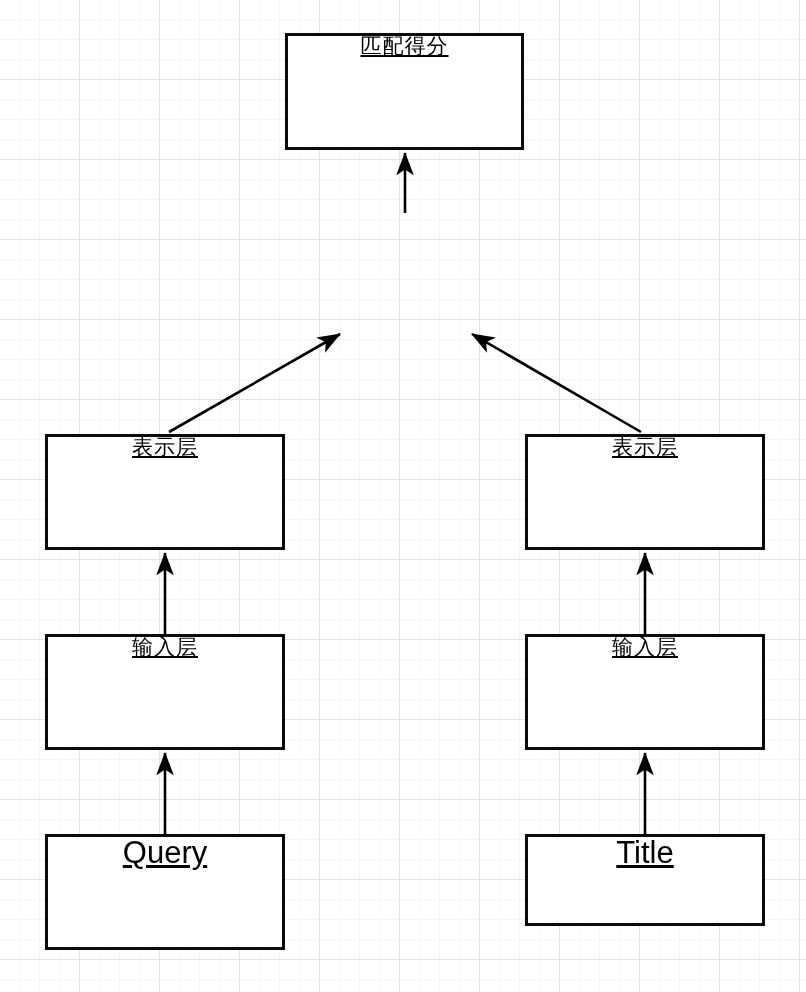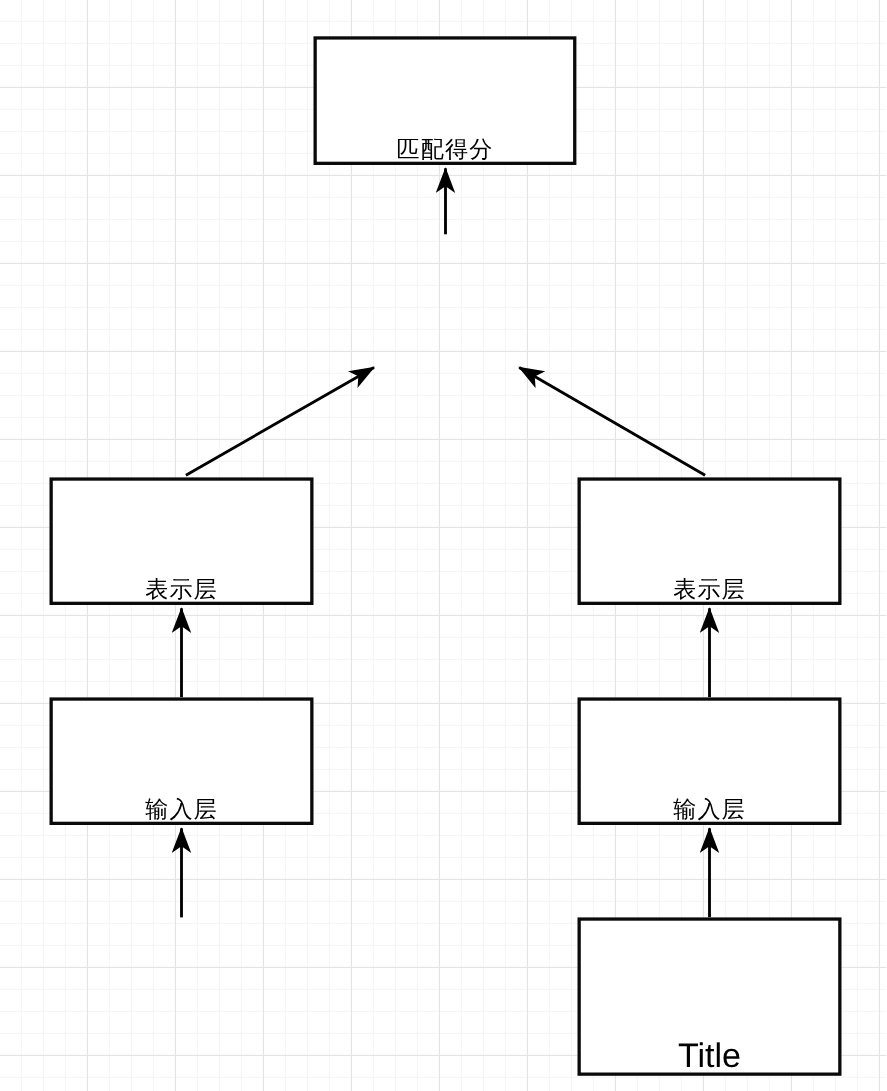--- a/index.html
+++ b/index.html
@@ -33,23 +33,24 @@
     width: 806px;
     height: 992px;
     pointer-events: none;
   }
   .node {
     position: absolute;
     box-sizing: border-box;
     background: #ffffff;
     border: 3px solid #0a0a0a;
     display: flex;
-    align-items: flex-end;
+    align-items: flex-start;
     justify-content: center;
     color: #000000;
+    text-decoration: underline;
   }
   .node .label {
     line-height: 1;
     white-space: nowrap;
   }
   .label-cjk {
     font-size: 21px;
     letter-spacing: 1px;
     font-family: "DejaVu Sans", "Liberation Sans", sans-serif;
   }
@@ -61,21 +62,21 @@
   
   #node-match-score { left: 285px; top: 33px;  width: 239px; height: 117px; }
   #node-match-layer  { left: 285px; top: 213px; width: 239px; height: 117px; }
 
   #node-repr-left   { left: 45px;  top: 434px; width: 240px; height: 116px; }
   #node-input-left  { left: 45px;  top: 634px; width: 240px; height: 116px; }
   #node-query       { left: 45px;  top: 834px; width: 240px; height: 116px; }
 
   #node-repr-right  { left: 525px; top: 434px; width: 240px; height: 116px; }
   #node-input-right { left: 525px; top: 634px; width: 240px; height: 116px; }
-  #node-title       { left: 525px; top: 834px; width: 240px; height: 144px; }
+  #node-title       { left: 525px; top: 834px; width: 240px; height: 92px; }
 </style>
 </head>
 <body>
 
 <div id="canvas">
 
   <svg id="edges" viewBox="0 0 806 992" width="806" height="992" xmlns="http://www.w3.org/2000/svg">
     <defs>
       <marker id="arrowhead" markerWidth="10" markerHeight="10" refX="8.6" refY="3.4" orient="auto" markerUnits="strokeWidth">
         <path d="M0,0 L9,3.4 L0,6.8 L2.3,3.4 Z" fill="#000000"></path>
@@ -103,20 +104,23 @@
 
 
   <div class="node" id="node-repr-left">
     <span class="label label-cjk">表示层</span>
   </div>
 
   <div class="node" id="node-input-left">
     <span class="label label-cjk">输入层</span>
   </div>
 
+  <div class="node" id="node-query">
+    <span class="label label-latin">Query</span>
+  </div>
 
   <div class="node" id="node-repr-right">
     <span class="label label-cjk">表示层</span>
   </div>
 
   <div class="node" id="node-input-right">
     <span class="label label-cjk">输入层</span>
   </div>
 
   <div class="node" id="node-title">

